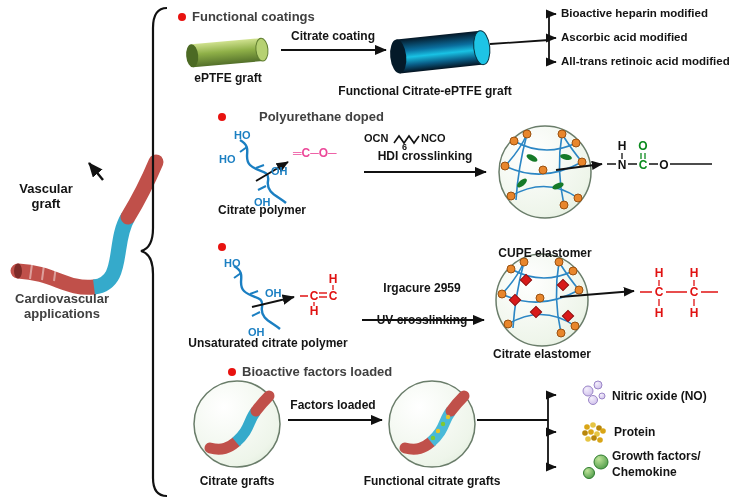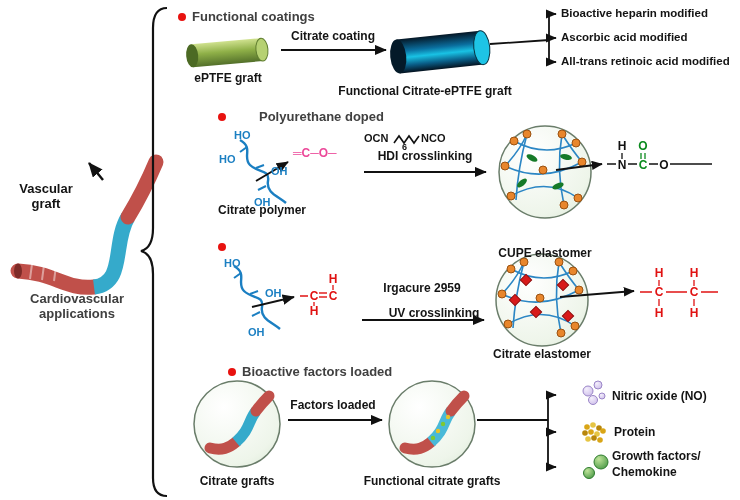--- a/index.html
+++ b/index.html
@@ -268,21 +268,21 @@
   <g stroke="#2e7d2e" stroke-width="1">
     <circle cx="601" cy="462" r="7" fill="url(#gSphere)"></circle>
     <circle cx="589" cy="473" r="5.5" fill="url(#gSphere)"></circle>
   </g>
 </svg>
 
 <div class="t sz13 c" style="left:46px;top:181px;text-align:center;">
   <div>Vascular</div>
   <div>graft</div>
 </div>
-<div class="t sz13 c red" style="left:77px;top:291px;">
+<div class="t sz13 c red" style="left:62px;top:291px;">
   <div>Cardiovascular</div>
   <div>applications</div>
 </div>
 
 <div class="bullet" style="left:178px;top:13px;"></div>
 <div class="t sz13 red" style="left:192px;top:9px;">Functional coatings</div>
 <div class="t c" style="left:333px;top:29px;">Citrate coating</div>
 <div class="t c" style="left:228px;top:71px;">ePTFE graft</div>
 <div class="t sz115" style="left:561px;top:7px;">Bioactive heparin modified</div>
 <div class="t c" style="left:425px;top:84px;">Functional Citrate-ePTFE graft</div>
@@ -301,21 +301,22 @@
 <div class="t sz11" style="left:421px;top:132px;">NCO</div>
 <div class="t c" style="left:425px;top:149px;">HDI crosslinking</div>
 <div class="t c" style="left:262px;top:203px;">Citrate polymer</div>
 <div class="t c" style="left:545px;top:210px;margin-top:36px;">CUPE elastomer</div>
 
 <div class="bullet" style="left:218px;top:243px;"></div>
 <div class="t blue" style="left:224px;top:257px;">HO</div>
 <div class="t blue" style="left:265px;top:287px;">OH</div>
 <div class="t blue" style="left:248px;top:326px;">OH</div>
 <div class="t c" style="left:422px;top:281px;">Irgacure 2959</div>
-<div class="t c" style="left:422px;top:306px;margin-left:12px;">UV crosslinking</div>
+<div class="t c" style="left:422px;top:313px;">UV crosslinking</div>
+<div class="t c" style="left:268px;top:336px;">Unsaturated citrate polymer</div>
 <div class="t c" style="left:542px;top:347px;">Citrate elastomer</div>
 
 <div class="bullet" style="left:228px;top:368px;"></div>
 <div class="t sz13 red" style="left:242px;top:364px;">Bioactive factors loaded</div>
 <div class="t c" style="left:333px;top:398px;">Factors loaded</div>
 <div class="t c" style="left:237px;top:474px;">Citrate grafts</div>
 <div class="t c" style="left:432px;top:474px;">Functional citrate grafts</div>
 <div class="t" style="left:612px;top:389px;">Nitric oxide (NO)</div>
 <div class="t" style="left:614px;top:425px;">Protein</div>
 <div class="t" style="left:612px;top:449px;">Growth factors/</div>

